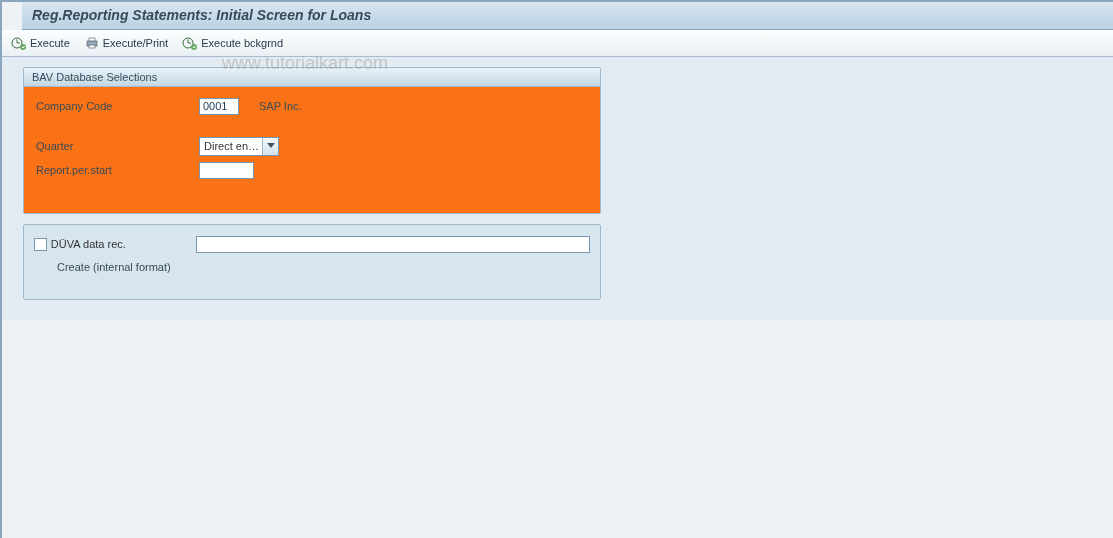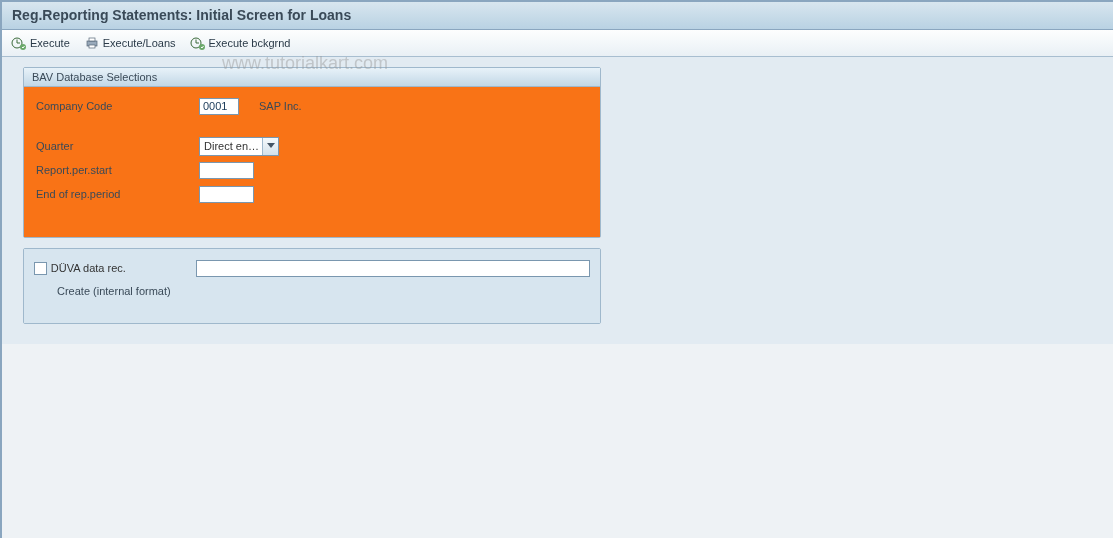--- a/index.html
+++ b/index.html
@@ -13,21 +13,23 @@
       overflow: hidden;
       position: relative;
       border: 1px solid #8aa6bf;
     }
     .title-bar {
       background: linear-gradient(#d8e6ef, #b9d2e3);
       border-bottom: 1px solid #8aa6bf;
       padding: 5px 10px 6px 10px;
       font-size: 14px;
       font-weight: bold;
-      color: #3a4a58;
+      font-style: italic;
+      color: #3a4a58;
+      margin-left: 20px;
     }
     .toolbar {
       background: linear-gradient(#fdfefe, #e9f0f5);
       border-bottom: 1px solid #a8bed0;
       padding: 3px 6px;
       display: flex;
       gap: 4px;
     }
     .tool-btn {
       display: inline-flex;
@@ -175,21 +177,21 @@
   </div>
 
   <div class="tool-btn">
     <span class="tool-icon">
       <svg viewBox="0 0 16 16">
         <rect x="3" y="6" width="10" height="5" fill="#9ab" stroke="#567" stroke-width="0.7"></rect>
         <rect x="5" y="3" width="6" height="3" fill="#fff" stroke="#567" stroke-width="0.7"></rect>
         <rect x="5" y="10" width="6" height="3" fill="#fff" stroke="#567" stroke-width="0.7"></rect>
       </svg>
     </span>
-    <span>Execute/Loans</span>
+    <span>Execute/Print</span>
   </div>
 
   <div class="tool-btn">
     <span class="tool-icon">
       <svg viewBox="0 0 16 16">
         <circle cx="6" cy="8" r="5" fill="none" stroke="#3a6a3a" stroke-width="1"></circle>
         <line x1="6" y1="8" x2="6" y2="4.5" stroke="#3a6a3a" stroke-width="1"></line>
         <line x1="6" y1="8" x2="9" y2="8" stroke="#3a6a3a" stroke-width="1"></line>
         <circle cx="12" cy="12" r="3" fill="#6aa96a"></circle>
         <path d="M11 12 l1 1 l1.5 -2" fill="none" stroke="#fff" stroke-width="1"></path>
@@ -225,24 +227,20 @@
               </svg>
           </span>
         </div>
       </div>
 
       <div class="form-row">
         <div class="form-label">Report.per.start</div>
         <input type="text" class="txt rps" value="" style="">
       </div>
 
-      <div class="form-row">
-        <div class="form-label">End of rep.period</div>
-        <input type="text" class="txt rps" value="" style="">
-      </div>
 
       <div class="spacer-row"></div>
 
 
     </div>
   </div>
 
   <div class="groupbox">
     <div class="if-body">
 

